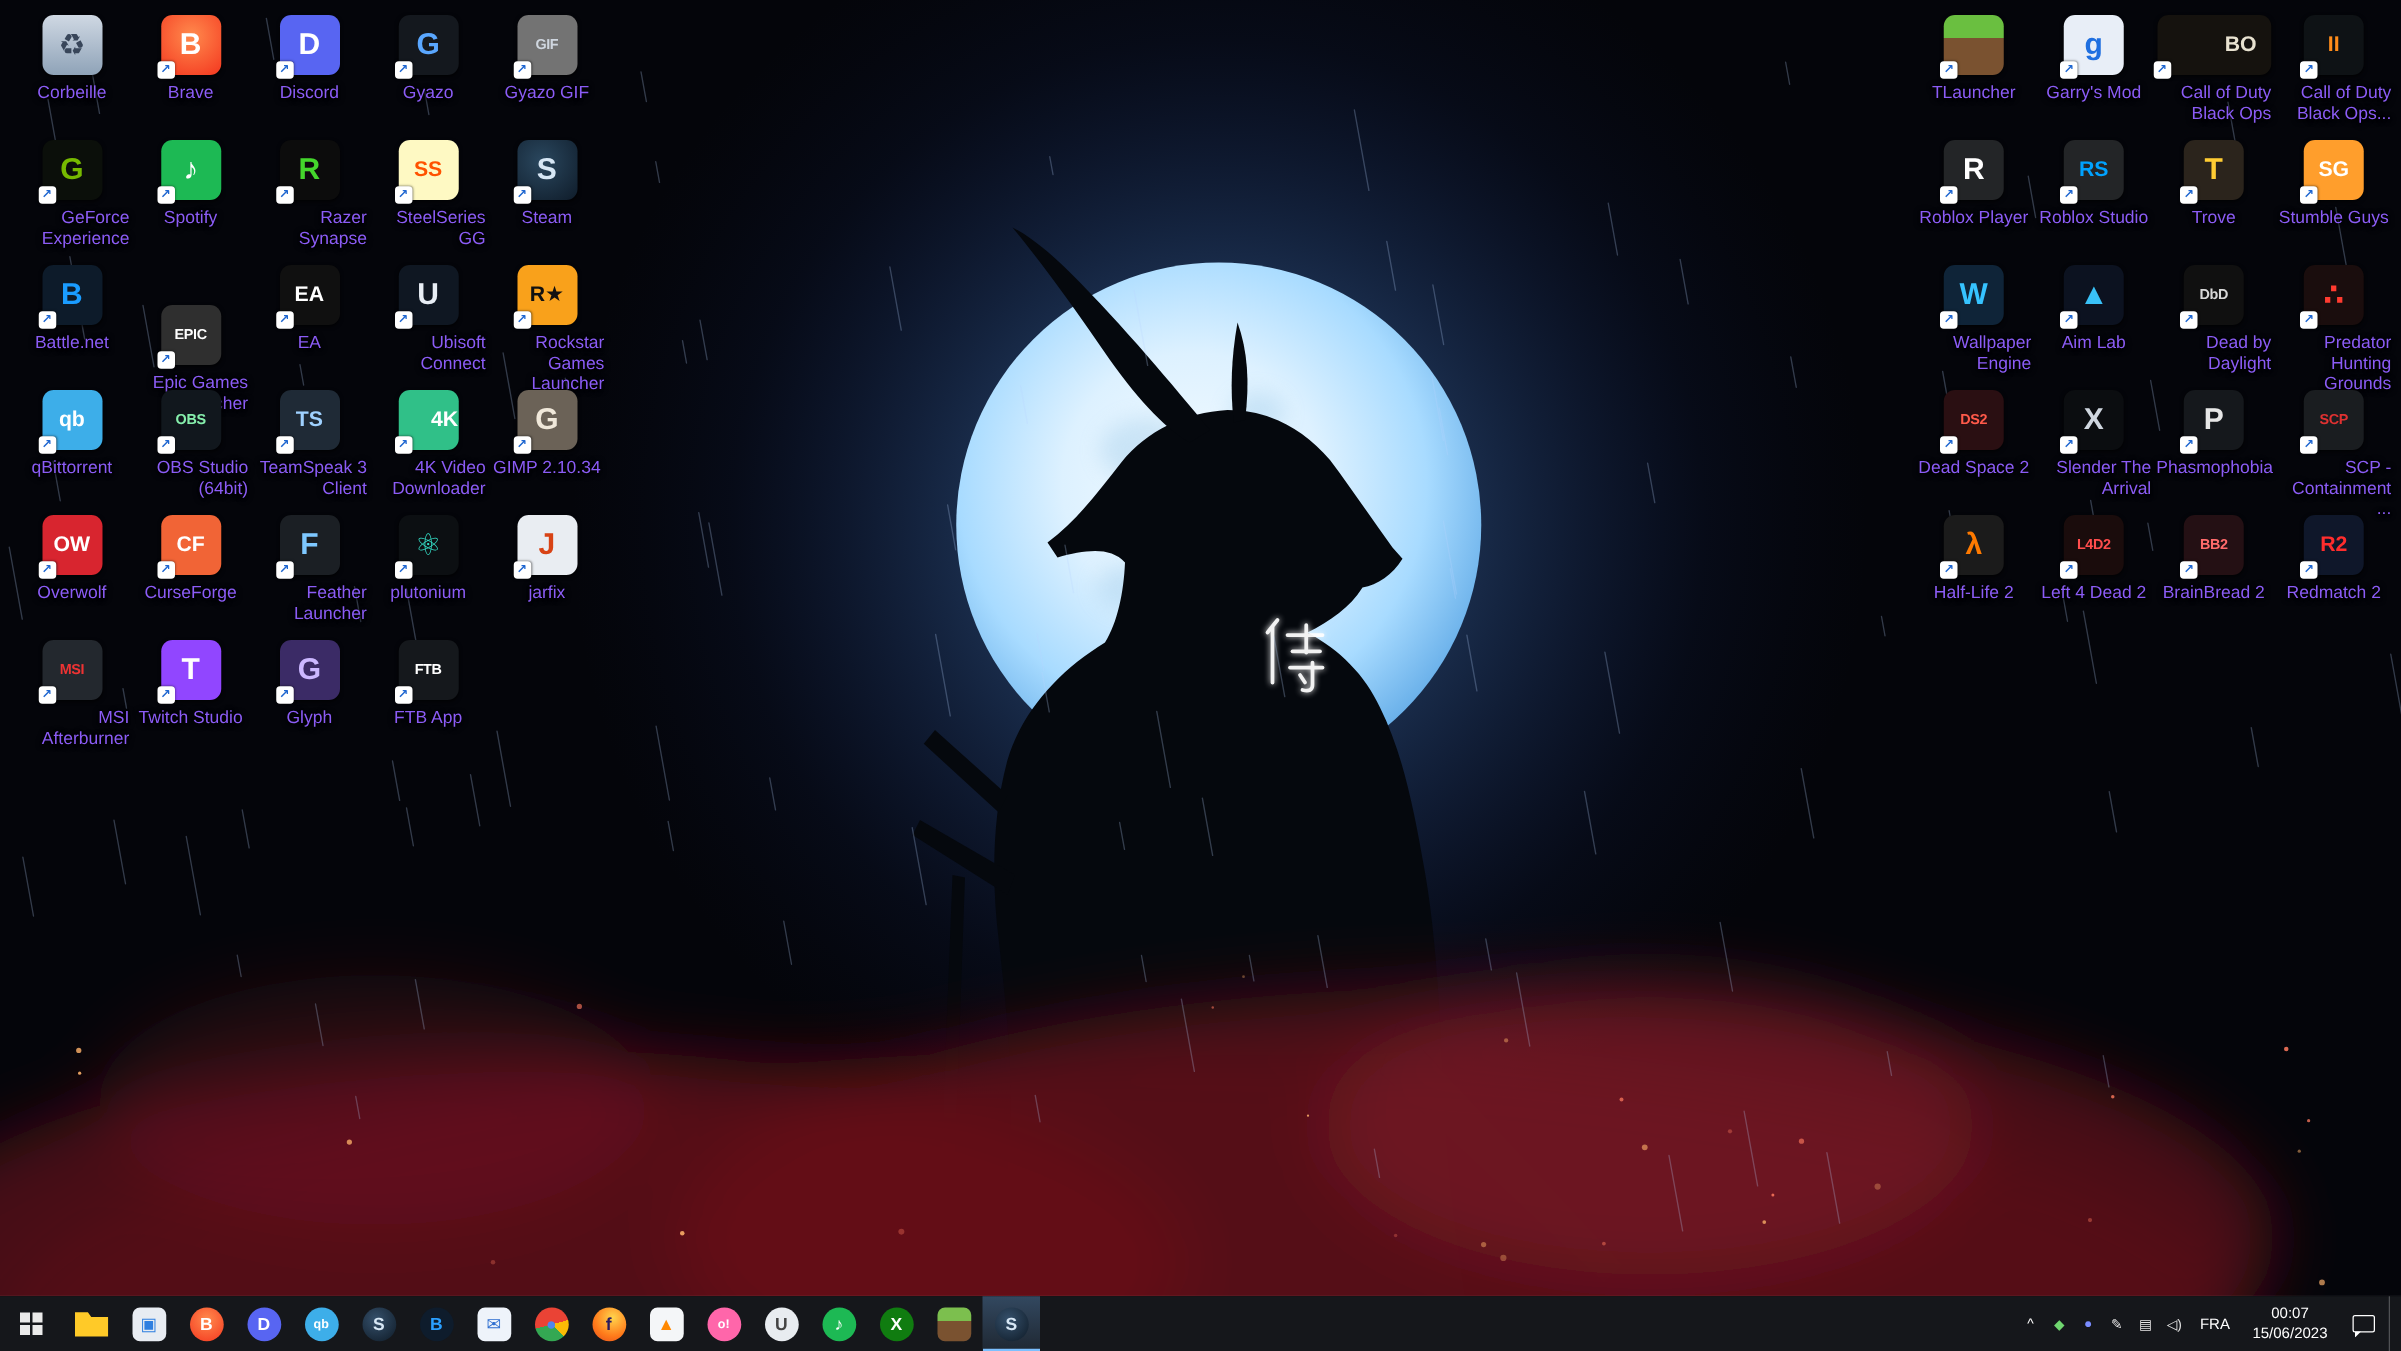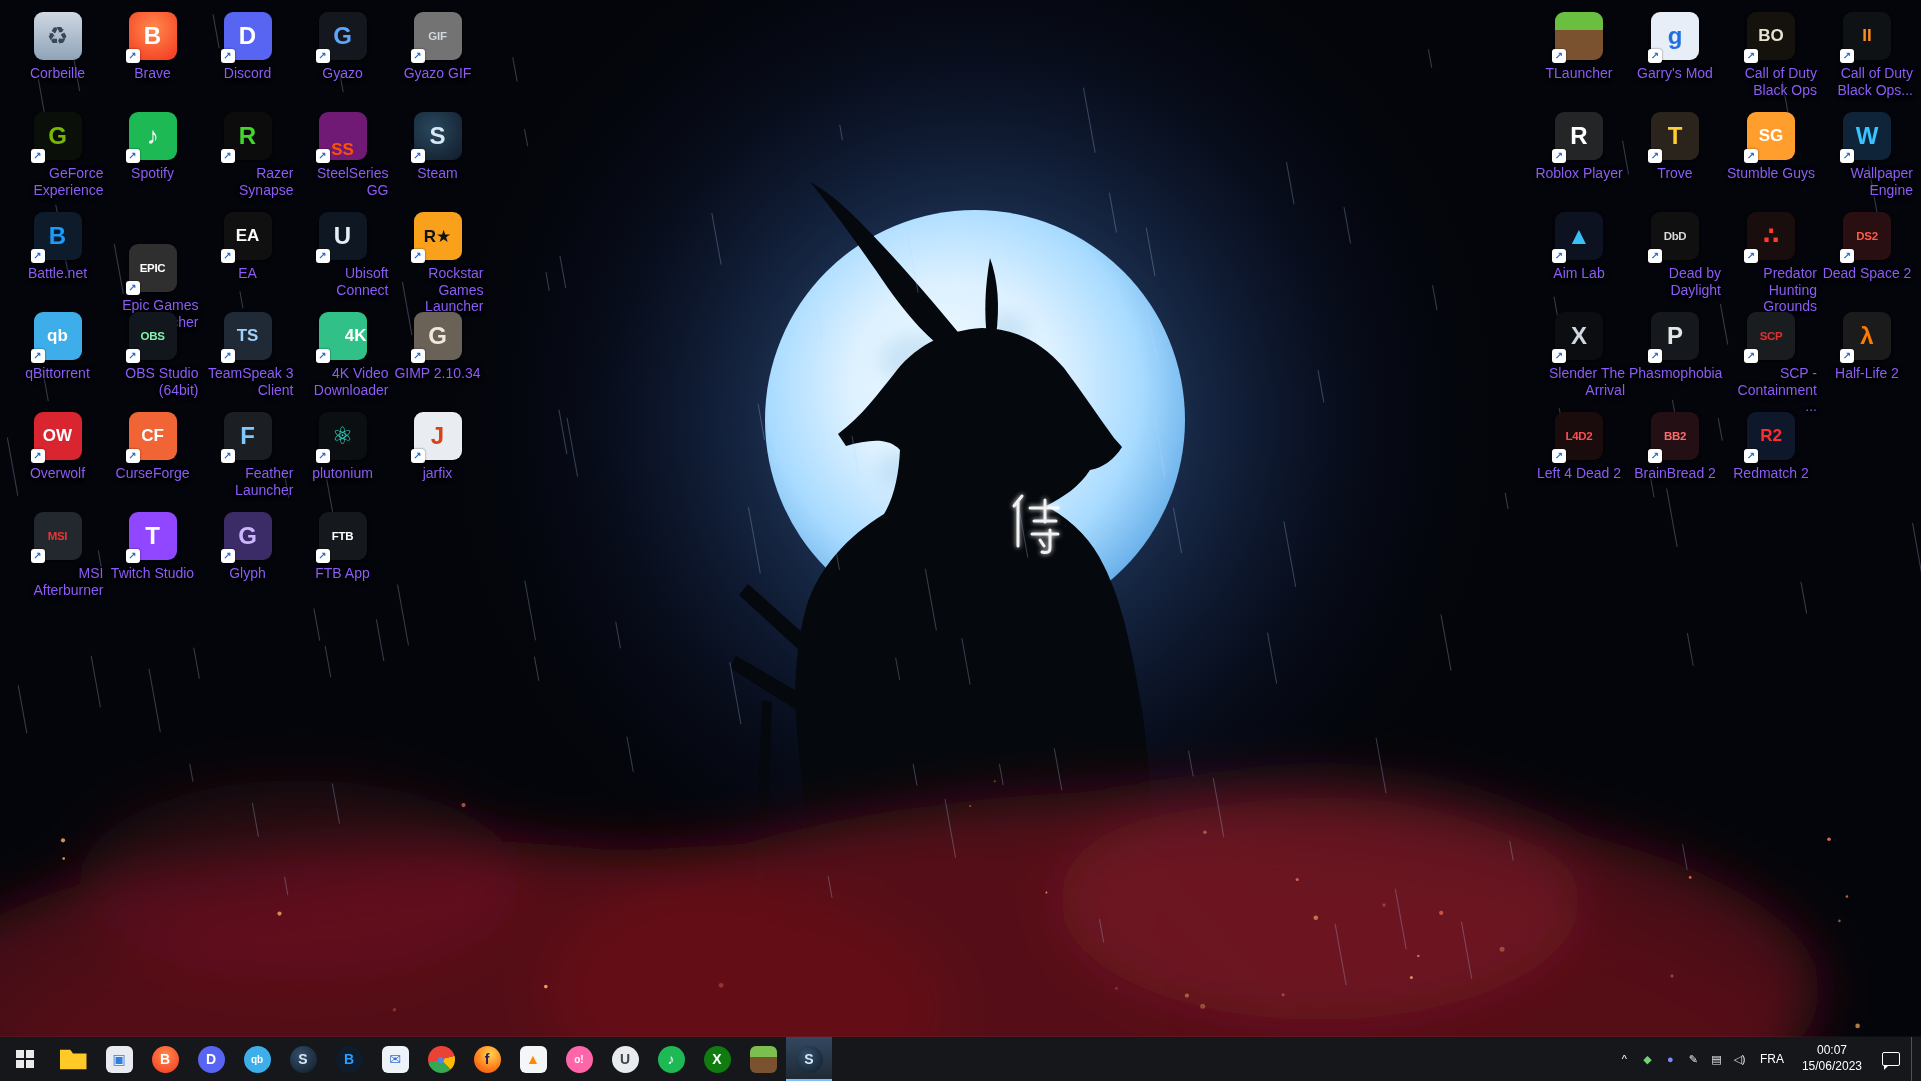--- a/index.html
+++ b/index.html
@@ -224,21 +224,21 @@
         </div>
 
         <div class="dicon shortcut">
           <div class="dtile" style="background: rgb(12, 12, 12); color: rgb(68, 214, 44);">
             <span class="glyph g1">R</span>
           </div>
           <div class="label">Razer Synapse</div>
         </div>
 
         <div class="dicon shortcut">
-          <div class="dtile" style="background: #701a75; color: rgb(255, 82, 0); align-items: flex-end;">
+          <div class="dtile" style="background: #fef9c3; color: rgb(255, 82, 0);">
             <span class="glyph g2">SS</span>
           </div>
           <div class="label">SteelSeries GG</div>
         </div>
 
 
         <div class="dicon shortcut">
           <div class="dtile" style="background: radial-gradient(circle at 40% 35%, rgb(42, 71, 94), rgb(15, 28, 42)); color: rgb(215, 231, 245);">
             <span class="glyph g1">S</span>
           </div>
@@ -389,40 +389,46 @@
         </div>
 
         <div class="dicon shortcut">
           <div class="dtile" style="background: rgb(232, 238, 247); color: rgb(31, 111, 224);">
             <span class="glyph g1">g</span>
           </div>
           <div class="label">Garry's Mod</div>
         </div>
 
         <div class="dicon shortcut">
-          <div class="dtile" style="background: rgb(21, 18, 14); color: rgb(232, 226, 208);">
+          <div class="dtile" style="background: rgb(21, 18, 14); color: rgb(232, 226, 208); padding-left: 43px;">
             <span class="glyph g2">BO</span>
           </div>
           <div class="label">Call of Duty Black Ops</div>
         </div>
 
         <div class="dicon shortcut">
           <div class="dtile" style="background: rgb(14, 18, 21); color: rgb(255, 140, 26);">
             <span class="glyph g2">II</span>
           </div>
           <div class="label">Call of Duty Black Ops...</div>
         </div>
 
         <div class="dicon shortcut">
           <div class="dtile" style="background: rgb(35, 37, 39); color: rgb(255, 255, 255);">
             <span class="glyph g1">R</span>
           </div>
           <div class="label">Roblox Player</div>
         </div>
 
+        <div class="dicon shortcut">
+          <div class="dtile" style="background: rgb(35, 37, 39); color: rgb(0, 162, 255);">
+            <span class="glyph g2">RS</span>
+          </div>
+          <div class="label">Roblox Studio</div>
+        </div>
 
         <div class="dicon shortcut">
           <div class="dtile" style="background: rgb(43, 36, 28); color: rgb(255, 204, 51);">
             <span class="glyph g1">T</span>
           </div>
           <div class="label">Trove</div>
         </div>
 
         <div class="dicon shortcut">
           <div class="dtile" style="background: rgb(255, 158, 44); color: rgb(255, 255, 255);">

